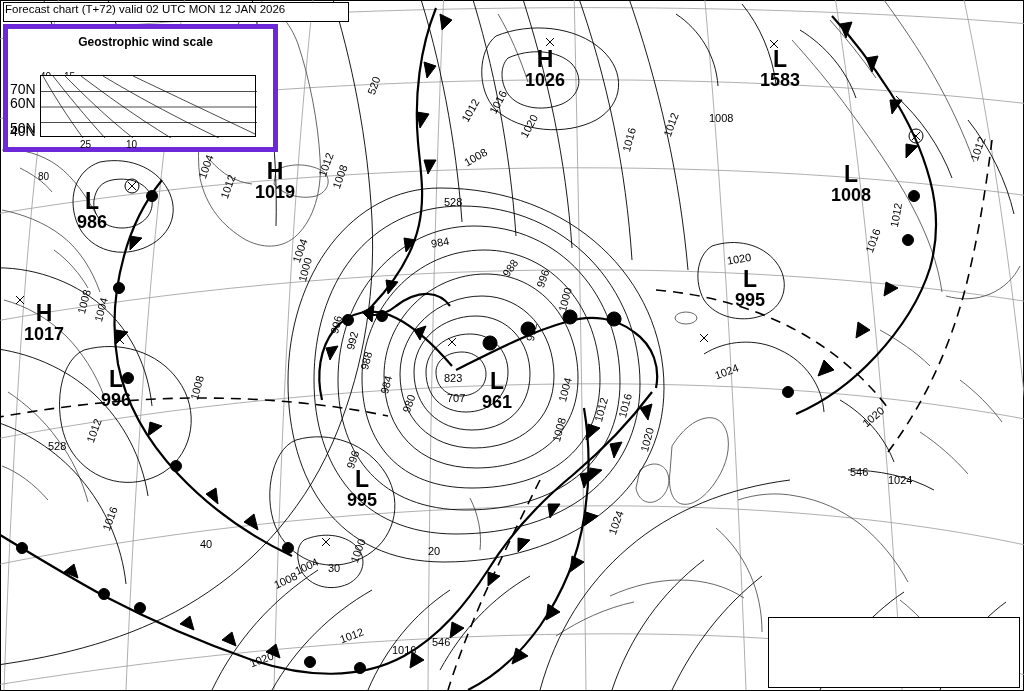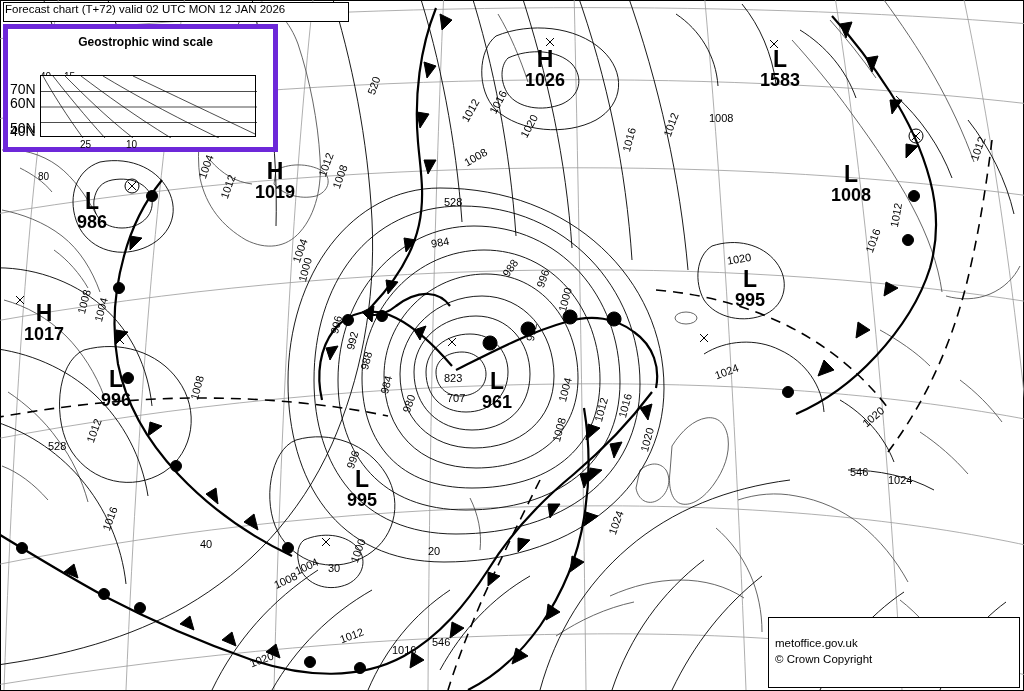--- a/index.html
+++ b/index.html
@@ -398,19 +398,15 @@
       <div class="iso-label" style="left: 338px; top: 634px; transform: rotate(-20deg); transform-origin: left top;">1012</div>
       <div class="iso-label" style="left: 392px; top: 644px; transform: rotate(0deg); transform-origin: left top;">1016</div>
       <div class="iso-label" style="left: 432px; top: 636px; transform: rotate(0deg); transform-origin: left top;">546</div>
       <div class="iso-label" style="left: 248px; top: 658px; transform: rotate(-20deg); transform-origin: left top;">1020</div>
       <div class="iso-label" style="left: 328px; top: 562px; transform: rotate(0deg); transform-origin: left top;">30</div>
       <div class="iso-label" style="left: 200px; top: 538px; transform: rotate(0deg); transform-origin: left top;">40</div>
       <div class="iso-label" style="left: 428px; top: 545px; transform: rotate(0deg); transform-origin: left top;">20</div>
     </div>
 
   <div id="logo-box">
-    <div id="logo-text">
-      <div>metoffice.gov.uk</div>
-      <div class="copy">© Crown Copyright</div>
-    </div>
   </div>
 
 </div>
 
 </body></html>

